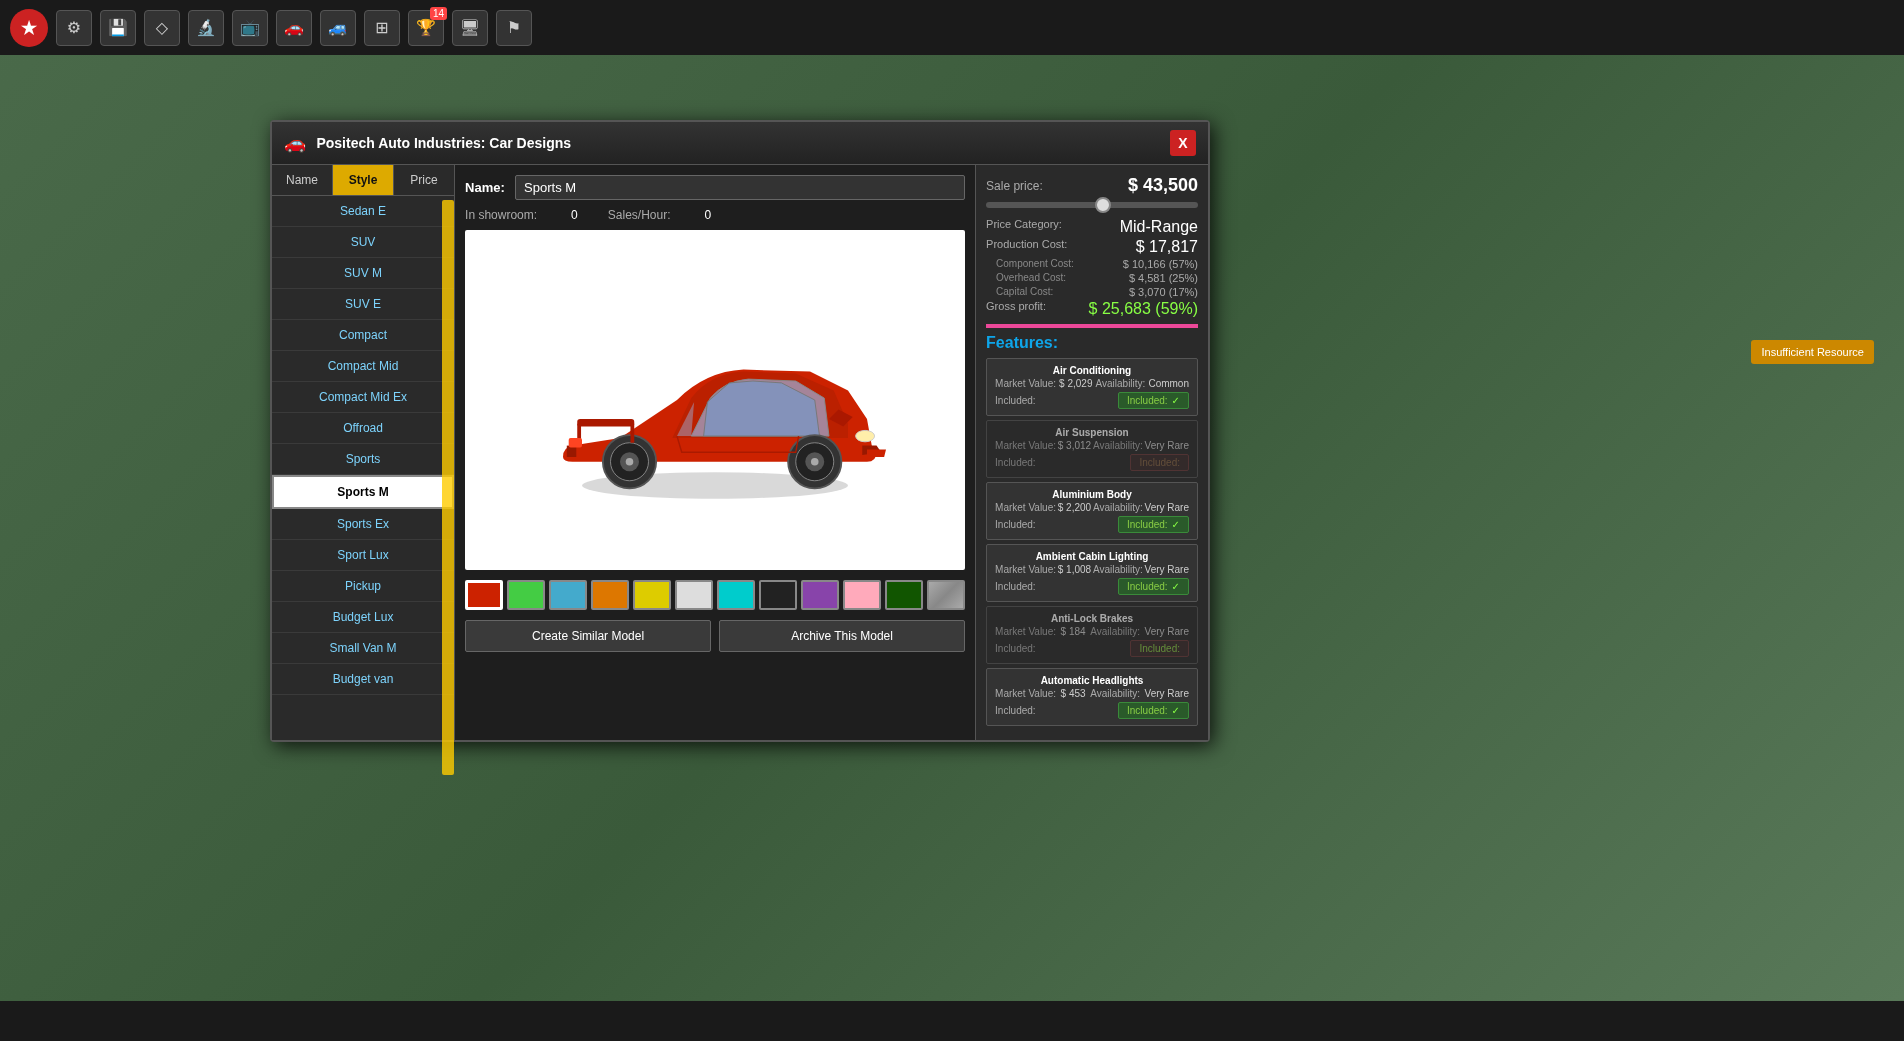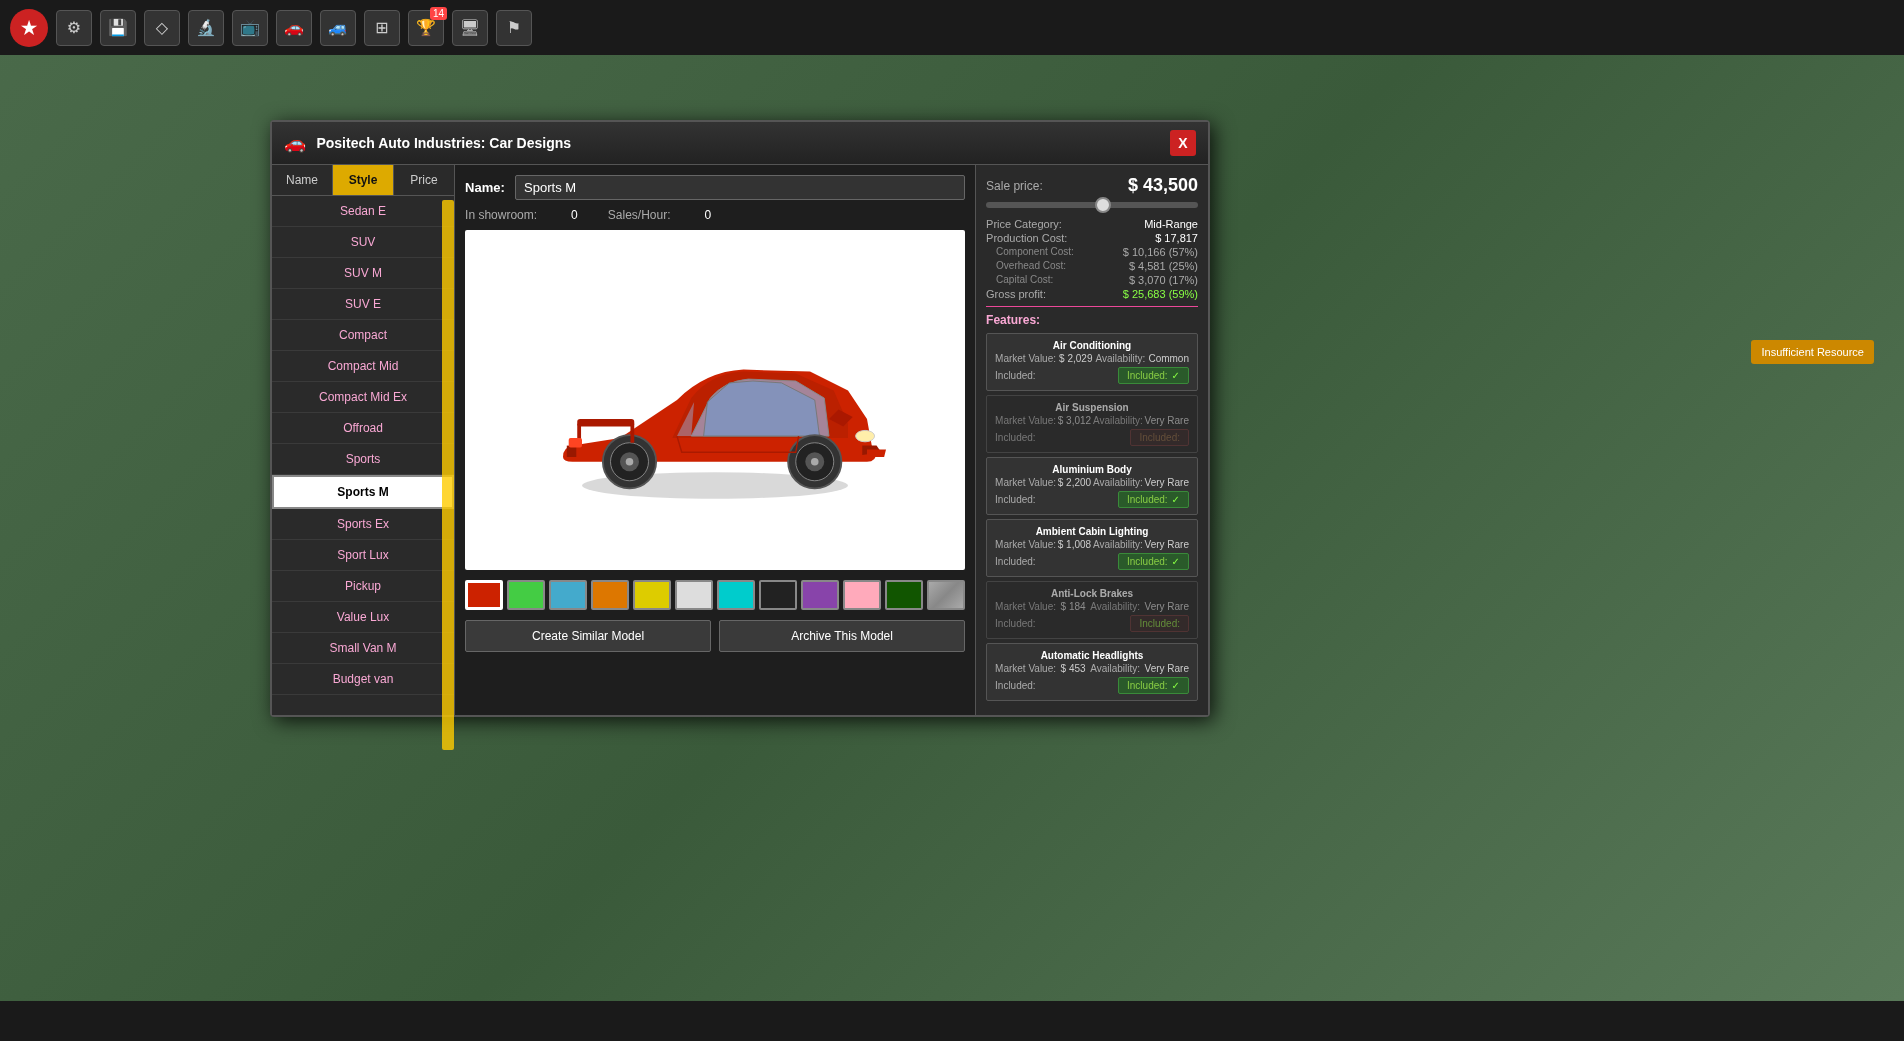--- a/index.html
+++ b/index.html
@@ -213,21 +213,21 @@
       background: #ddaa00;
       color: #111;
       font-weight: bold;
     }
     .car-list-items {
       flex: 1;
       overflow-y: auto;
     }
     .car-list-item {
       padding: 8px 12px;
-      color: #f9a8d4;
+      color: #7dd3fc;
       font-size: 12px;
       cursor: pointer;
       text-align: center;
       border-bottom: 1px solid #3a3a3a;
     }
     .car-list-item.selected {
       background: white;
       color: black;
       font-weight: bold;
       border: 2px solid #888;
@@ -352,31 +352,31 @@
 
     .price-detail {
       margin-bottom: 6px;
     }
     .price-detail-row {
       display: flex;
       justify-content: space-between;
       margin-bottom: 2px;
     }
     .pd-label { color: #aaa; font-size: 11px; }
-    .pd-value { color: white; font-size: 11px; }
+    .pd-value { color: white; font-size: 16px; }
     .pd-value.green { color: #88ff44; }
     .pd-sub-label { color: #888; font-size: 10px; padding-left: 10px; }
     .pd-sub-value { color: #aaa; font-size: 11px; }
 
     .features-title {
-      color: #f9a8d4;
-      font-size: 12px;
+      color: #0ea5e9;
+      font-size: 16px;
       font-weight: bold;
       margin-bottom: 6px;
-      border-top: 1px solid #ec4899;
+      border-top: 4px solid #ec4899;
       padding-top: 6px;
     }
     .feature-card {
       background: #333;
       border: 1px solid #555;
       border-radius: 2px;
       padding: 6px 8px;
       margin-bottom: 4px;
     }
     .feature-card.disabled {
@@ -484,21 +484,21 @@
         <div class="car-list-item">SUV E</div>
         <div class="car-list-item">Compact</div>
         <div class="car-list-item">Compact Mid</div>
         <div class="car-list-item">Compact Mid Ex</div>
         <div class="car-list-item">Offroad</div>
         <div class="car-list-item">Sports</div>
         <div class="car-list-item selected">Sports M</div>
         <div class="car-list-item">Sports Ex</div>
         <div class="car-list-item">Sport Lux</div>
         <div class="car-list-item">Pickup</div>
-        <div class="car-list-item">Value Lux</div>
+        <div class="car-list-item">Budget Lux</div>
         <div class="car-list-item">Small Van M</div>
         <div class="car-list-item">Budget van</div>
       </div>
 
       <div style="position:absolute; right:0; top:35px; width:12px; height:100%; background:#ffcc00; border-radius:2px; opacity:0.8;"></div>
     </div>
 
     <div class="main-content">
       <div class="name-row">
         <span class="name-label">Name:</span>

